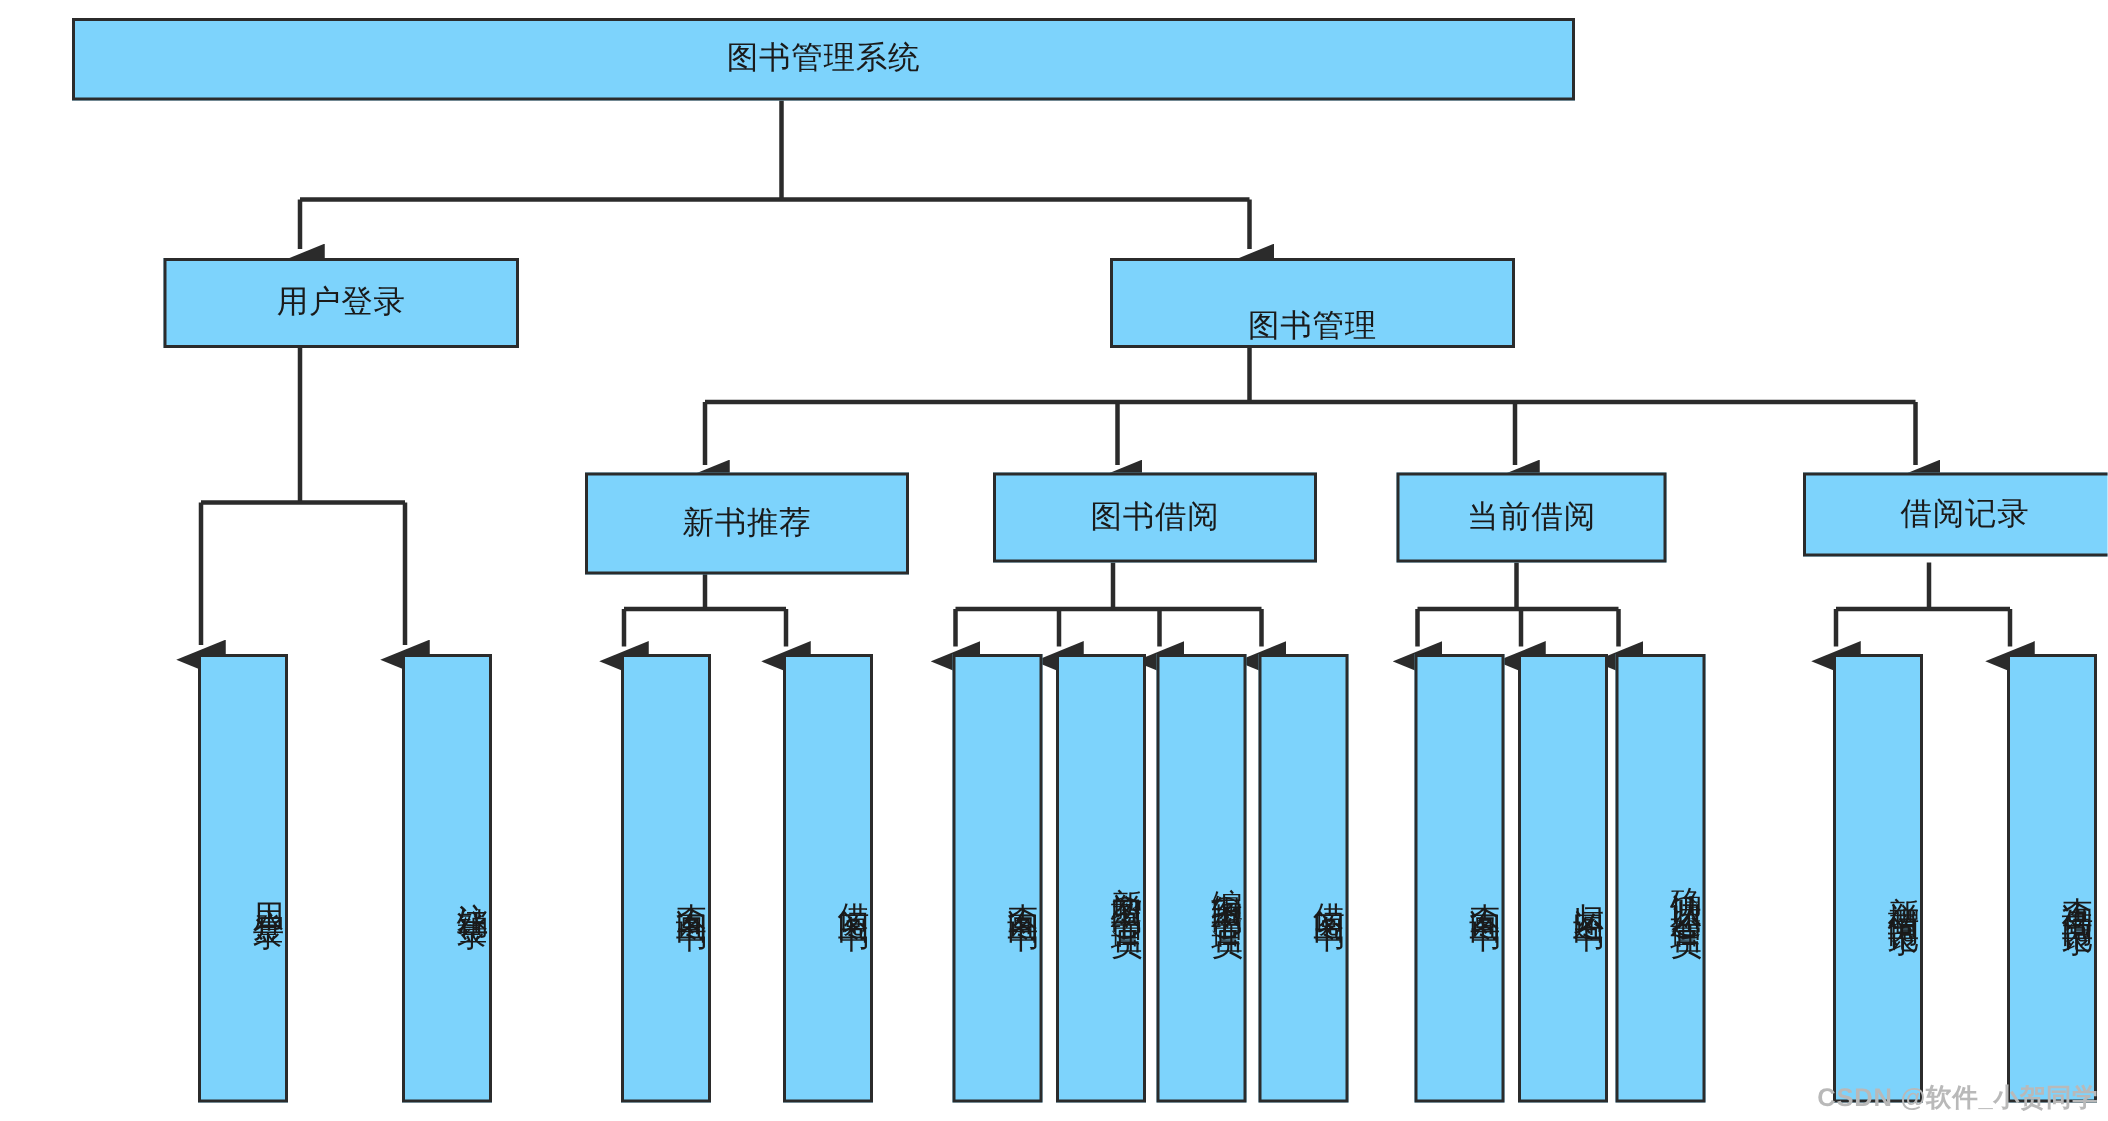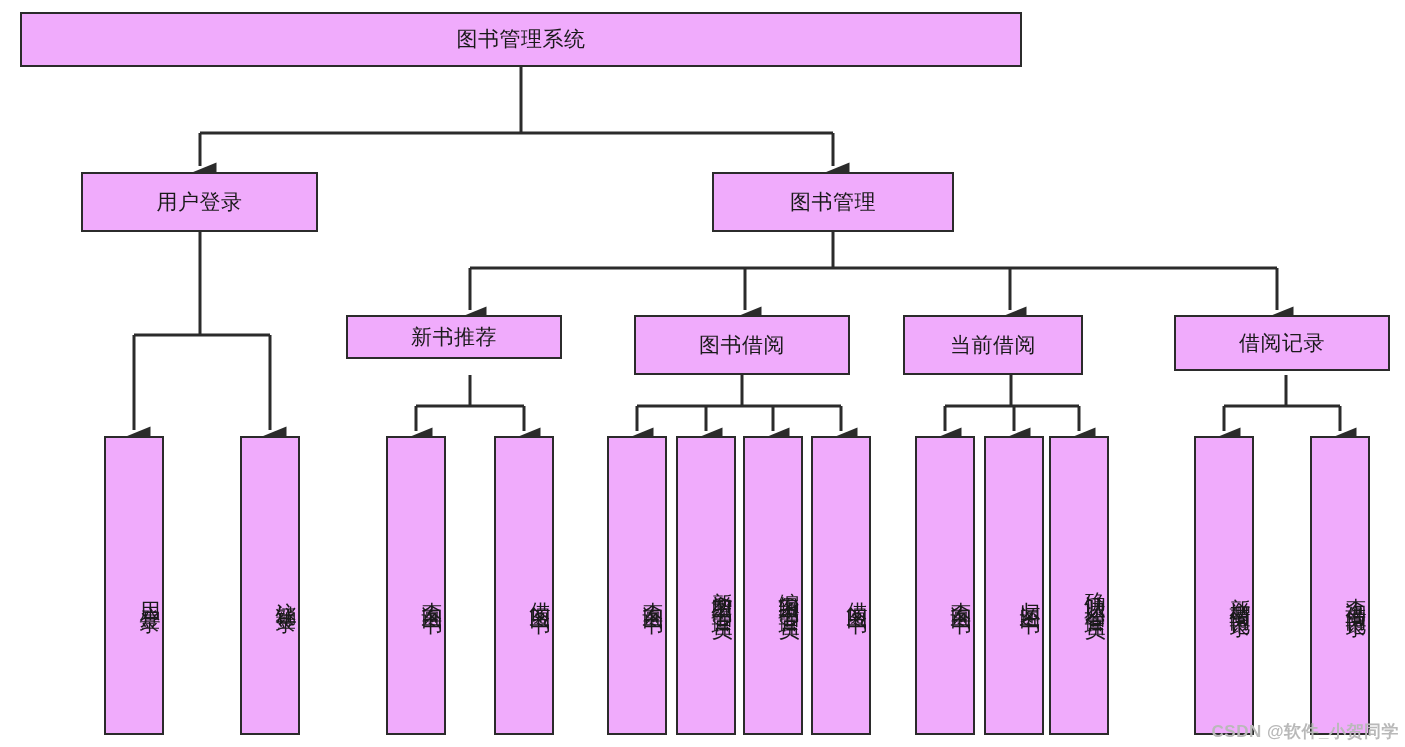--- a/index.html
+++ b/index.html
@@ -1,21 +1,21 @@
 <!DOCTYPE html>
 <html><head>
 <meta charset="utf-8">
 <style>
   html,body{margin:0;padding:0;background:#ffffff;}
   body{width:1405px;height:747px;position:relative;overflow:hidden;
        font-family:"Liberation Sans","DejaVu Sans",sans-serif;color:#1a1a1a;}
   #canvas{position:absolute;left:0;top:0;width:1405px;height:747px;}
-  .node{position:absolute;box-sizing:border-box;background:#f0abfc;
+  .node{position:absolute;box-sizing:border-box;background:#7dd3fc;
         border:2.5px solid #2b2b2b;display:flex;align-items:center;
-        justify-content:center;text-align:center;}
+        justify-content:center;text-align:center;margin-left:28px;}
   .node .lbl{font-size:21px;line-height:1.15;letter-spacing:.5px;white-space:nowrap;}
   .node.vert{writing-mode:vertical-rl;text-orientation:upright;}
   .node.vert .lbl{writing-mode:vertical-rl;text-orientation:upright;
         white-space:nowrap;letter-spacing:4px;font-size:21px;}
   .node.vert{align-items:flex-start;justify-content:center;padding-top:14px;}
   svg.links{position:absolute;left:0;top:0;width:1405px;height:747px;
             pointer-events:none;overflow:visible;}
   .watermark{position:absolute;right:6px;bottom:4px;font-size:17px;
              color:#b9b9b9;white-space:nowrap;letter-spacing:.5px;font-weight:bold;}
 </style>
@@ -74,25 +74,25 @@
     </g>
   </svg>
 
   <div class="node" style="left:20px;top:12px;width:1002px;height:55px;">
     <span class="lbl">图书管理系统</span>
   </div>
 
   <div class="node" style="left:81px;top:172px;width:237px;height:60px;">
     <span class="lbl">用户登录</span>
   </div>
-  <div class="node" style="left:712px;top:172px;width:242px;height:60px;">
+  <div class="node" style="left:712px;top:172px;width:270px;height:60px;align-items:flex-end;">
     <span class="lbl">图书管理</span>
   </div>
 
-  <div class="node" style="left:346px;top:315px;width:216px;height:44px;">
+  <div class="node" style="left:362px;top:315px;width:216px;height:68px;">
     <span class="lbl">新书推荐</span>
   </div>
   <div class="node" style="left:634px;top:315px;width:216px;height:60px;">
     <span class="lbl">图书借阅</span>
   </div>
   <div class="node" style="left:903px;top:315px;width:180px;height:60px;">
     <span class="lbl">当前借阅</span>
   </div>
   <div class="node" style="left:1174px;top:315px;width:216px;height:56px;">
     <span class="lbl">借阅记录</span>

